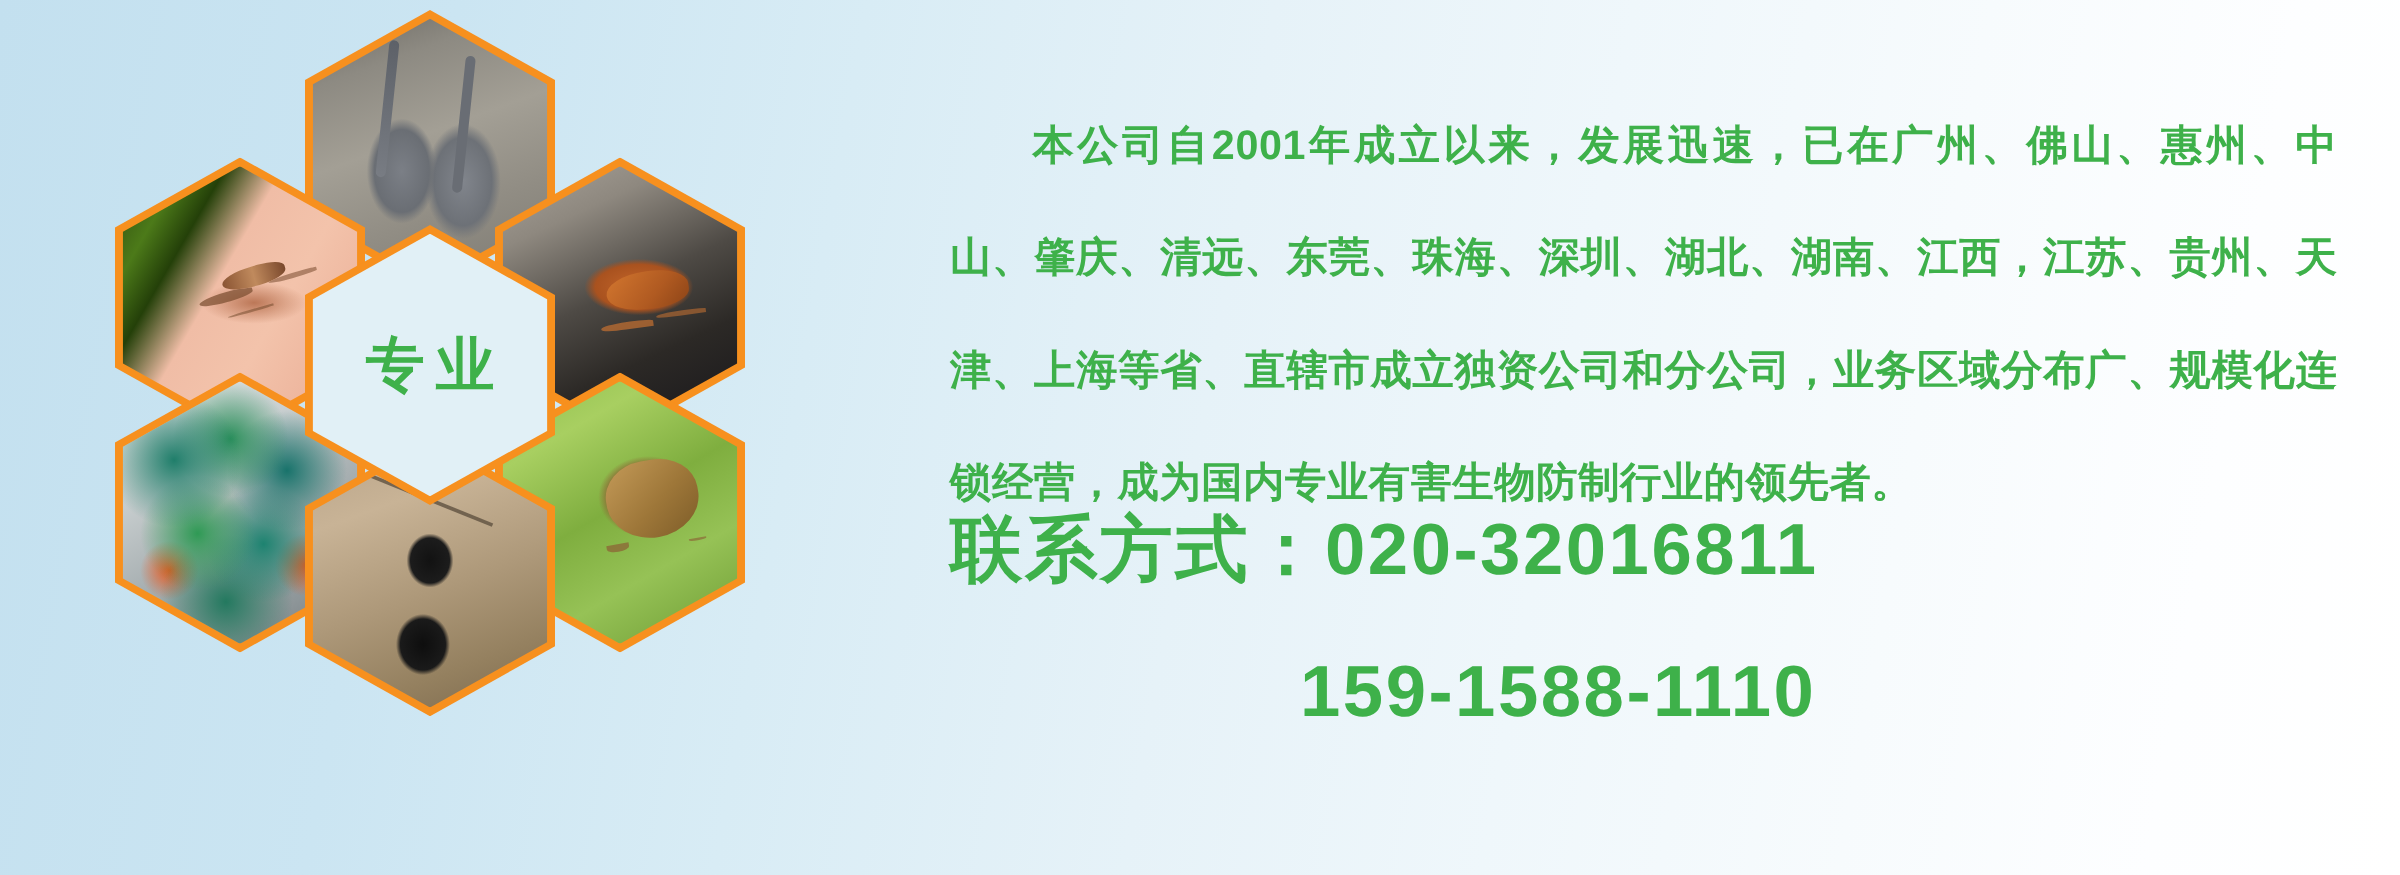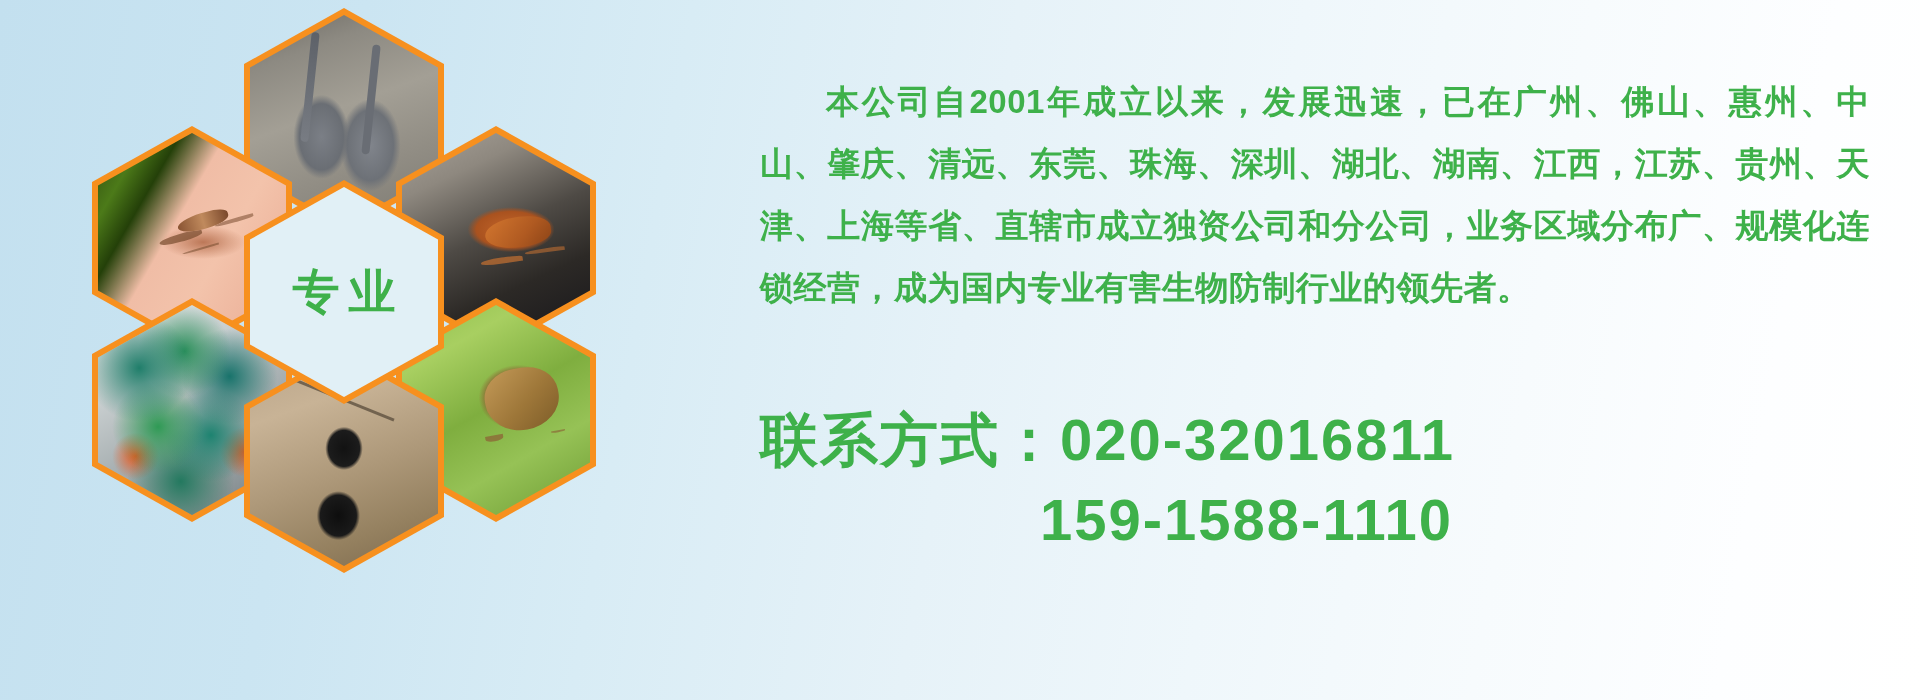--- a/index.html
+++ b/index.html
@@ -189,21 +189,21 @@
   }
 
   #about-paragraph {
     position: absolute;
     left: 20px;
     top: 38px;
     width: 1110px;
     color: #3eb14a;
     font-size: 33px;
     font-weight: 700;
-    line-height: 62px;
+    line-height: 90px;
     text-indent: 66px;
     letter-spacing: 0.5px;
     text-align: justify;
     text-justify: inter-character;
   }
 
   #contact-block {
     position: absolute;
     left: 20px;
     top: 400px;
@@ -212,20 +212,21 @@
   }
   .contact-line {
     font-size: 58px;
     font-weight: 700;
     letter-spacing: 2px;
     line-height: 80px;
     white-space: nowrap;
   }
   .contact-line.secondary {
     padding-left: 280px;
+    margin-top: 34px;
   }
 </style>
 </head>
 <body>
 
 <div id="banner">
 
   <div id="hex-cluster">
 
     <div class="hex top-mid">

